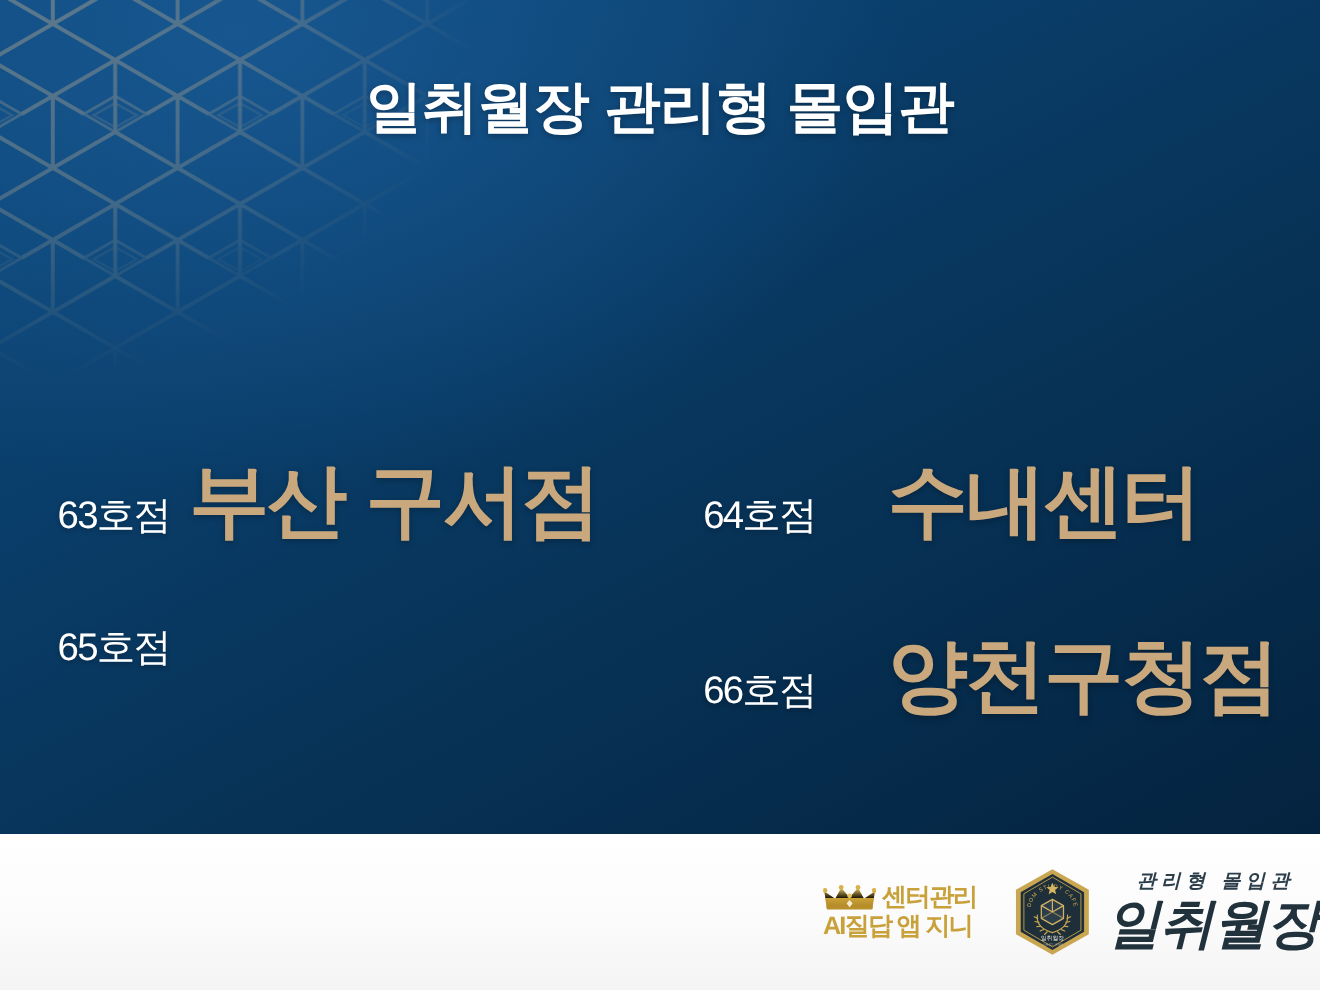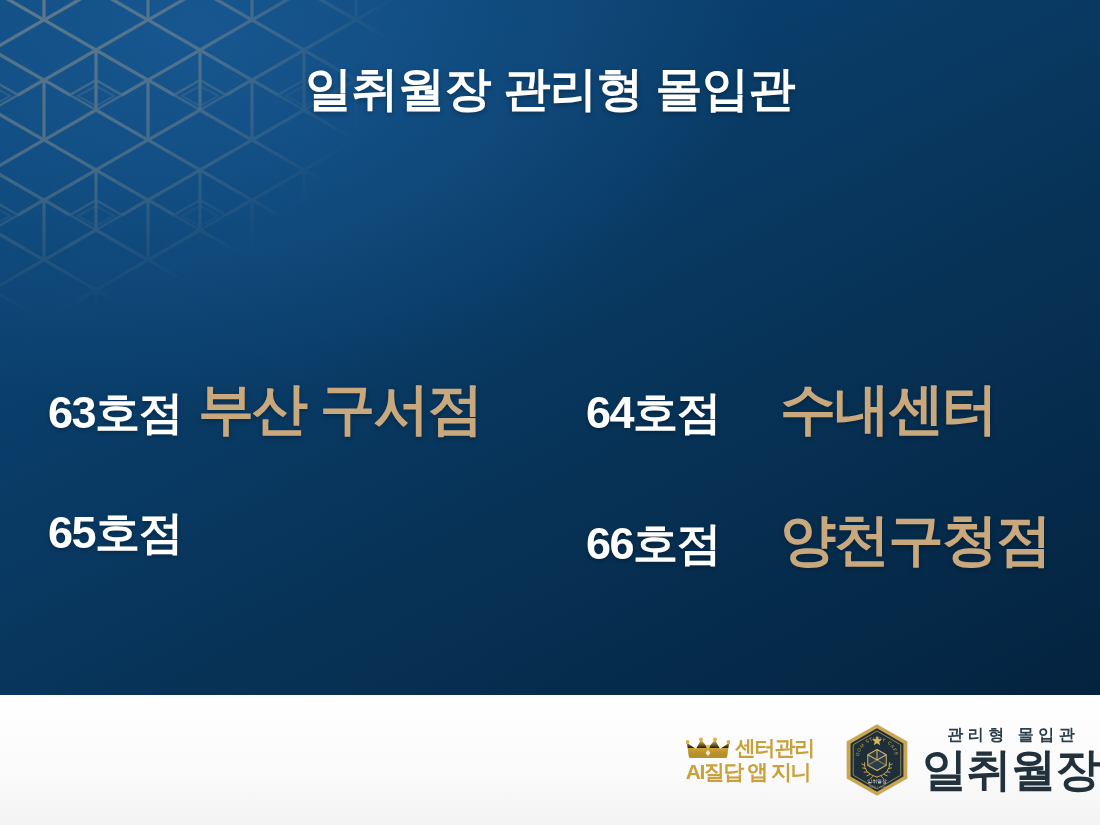--- a/index.html
+++ b/index.html
@@ -88,29 +88,29 @@
   }
   .store-cell {
     display:flex;
     align-items:baseline;
     white-space:nowrap;
   }
   .store-cell.col-right { padding-left:8px;gap:44px; }
 
   .store-no {
     color:#ffffff;
-    font-size:45px;
-    font-weight:bold;
+    font-size:32px;
+    font-weight:normal;
     letter-spacing:-1.5px;
     text-shadow:0 2px 4px rgba(0,0,0,.28);
   }
   .store-name {
     margin-left:16px;
     color:#c8a87c;
-    font-size:56px;
+    font-size:67px;
     font-weight:bold;
     letter-spacing:-2px;
     text-shadow:0 2px 5px rgba(0,0,0,.26);
   }
 
   
   #footer {
     position:absolute;
     left:0; top:695px;
     width:1100px;
@@ -164,20 +164,21 @@
     display:flex;
     align-items:center;
     gap:12px;
   }
   .badge-icon { display:block; width:66px; height:74px; }
   .brand-right-text {
     display:flex;
     flex-direction:column;
     align-items:center;
     gap:3px;
+    font-style:italic;
   }
   .brand-right-sup {
     color:#2b3e4a;
     font-size:16px;
     font-weight:bold;
     letter-spacing:4.5px;
     text-indent:4.5px;
     line-height:1;
   }
   .brand-right-main {

